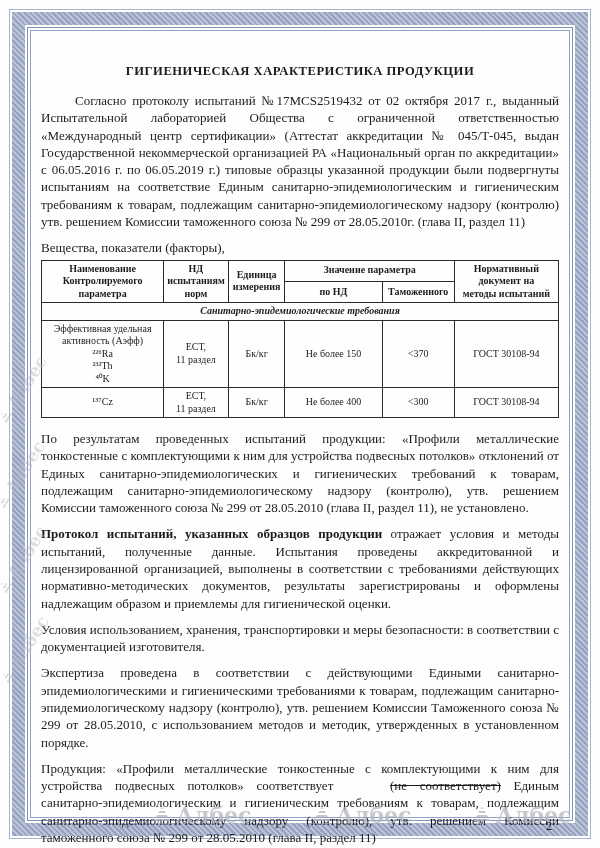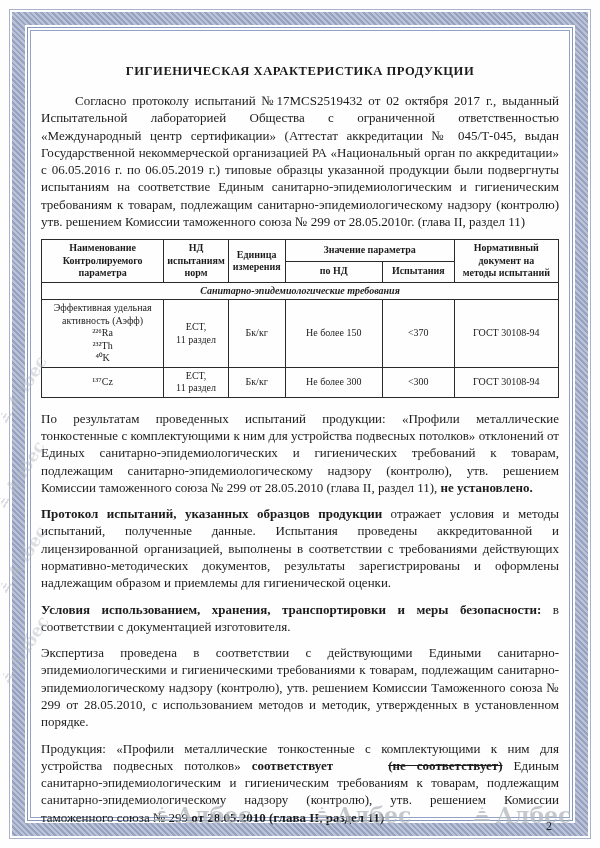--- a/index.html
+++ b/index.html
@@ -57,23 +57,23 @@
     margin: 8px 0 13px 0;
   }
   p.doc-p {
     font-size: 13px;
     line-height: 1.33;
     text-align: justify;
     margin: 0 0 9px 0;
   }
   p.doc-p.indent { text-indent: 34px; }
   p.doc-p.tight { margin-bottom: 3px; }
-  .b { font-weight: bold; }
+  .b { font-weight: normal; }
   .bi { font-weight: bold; }
-  .strike { font-weight: bold; text-decoration: line-through; padding-left: 44px; }
+  .strike { font-weight: normal; text-decoration: line-through; padding-left: 44px; }
 
   table.params {
     width: 100%;
     border-collapse: collapse;
     font-size: 10px;
     line-height: 1.25;
     margin: 1px 0 12px 0;
   }
   table.params th, table.params td {
     border: 1px solid #2a2a2a;
@@ -140,20 +140,21 @@
     <span class="wm-tri"></span>
     <span>Албес</span>
   </div>
 
   <div class="content">
 
     <div class="doc-title">ГИГИЕНИЧЕСКАЯ ХАРАКТЕРИСТИКА ПРОДУКЦИИ</div>
 
     <p class="doc-p indent">Согласно протоколу испытаний №17MCS2519432 от 02 октября 2017 г., выданный Испытательной лабораторией Общества с ограниченной ответственностью «Международный центр сертификации» (Аттестат аккредитации № 045/Т-045, выдан Государственной некоммерческой организацией РА «Национальный орган по аккредитации» с 06.05.2016 г. по 06.05.2019 г.) типовые образцы указанной продукции были подвергнуты испытаниям на соответствие Единым санитарно-эпидемиологическим и гигиеническим требованиям к товарам, подлежащим санитарно-эпидемиологическому надзору (контролю) утв. решением Комиссии таможенного союза № 299 от 28.05.2010г. (глава II, раздел 11)</p>
 
+    <p class="doc-p tight">Вещества, показатели (факторы),</p>
 
     <table class="params">
       <colgroup>
         <col style="width:24%">
           <col style="width:11%">
           <col style="width:11%">
         <col style="width:19.5%">
           <col style="width:14%">
           <col style="width:20.5%">
       </colgroup>
@@ -167,21 +168,21 @@
 норм</th>
           <th rowspan="2">Единица
 измерения</th>
           <th colspan="2">Значение параметра</th>
           <th rowspan="2">Нормативный
 документ на
 методы испытаний</th>
         </tr>
         <tr>
           <th>по НД</th>
-          <th>Испытания</th>
+          <th>Таможенного</th>
         </tr>
       </thead>
       <tbody>
         <tr>
           <td colspan="6" class="section-cell">Санитарно-эпидемиологические требования</td>
         </tr>
         <tr>
           <td class="cell-param">Эффективная удельная
 активность (Аэфф)
       ²²⁶Ra
@@ -192,21 +193,21 @@
           <td>Бк/кг</td>
           <td>Не более 150</td>
           <td>&lt;370</td>
           <td>ГОСТ 30108-94</td>
         </tr>
         <tr>
           <td class="cell-param">      ¹³⁷Cz</td>
           <td>ЕСТ,
 11 раздел</td>
           <td>Бк/кг</td>
-          <td>Не более 300</td>
+          <td>Не более 400</td>
           <td>&lt;300</td>
           <td>ГОСТ 30108-94</td>
         </tr>
       </tbody>
     </table>
 
     <p class="doc-p"><span>По результатам проведенных испытаний продукции: «Профили металлические тонкостенные с комплектующими к ним для устройства подвесных потолков» отклонений от Единых санитарно-эпидемиологических и гигиенических требований к товарам, подлежащим санитарно-эпидемиологическому надзору (контролю), утв. решением Комиссии таможенного союза № 299 от 28.05.2010 (глава II, раздел 11), </span><span class="b">не установлено.</span></p>
 
     <p class="doc-p"><span class="bi">Протокол испытаний, указанных образцов продукции</span><span> отражает условия и методы испытаний, полученные данные. Испытания проведены аккредитованной и лицензированной организацией, выполнены в соответствии с требованиями действующих нормативно-методических документов, результаты зарегистрированы и оформлены надлежащим образом и приемлемы для гигиенической оценки.</span></p>
 

